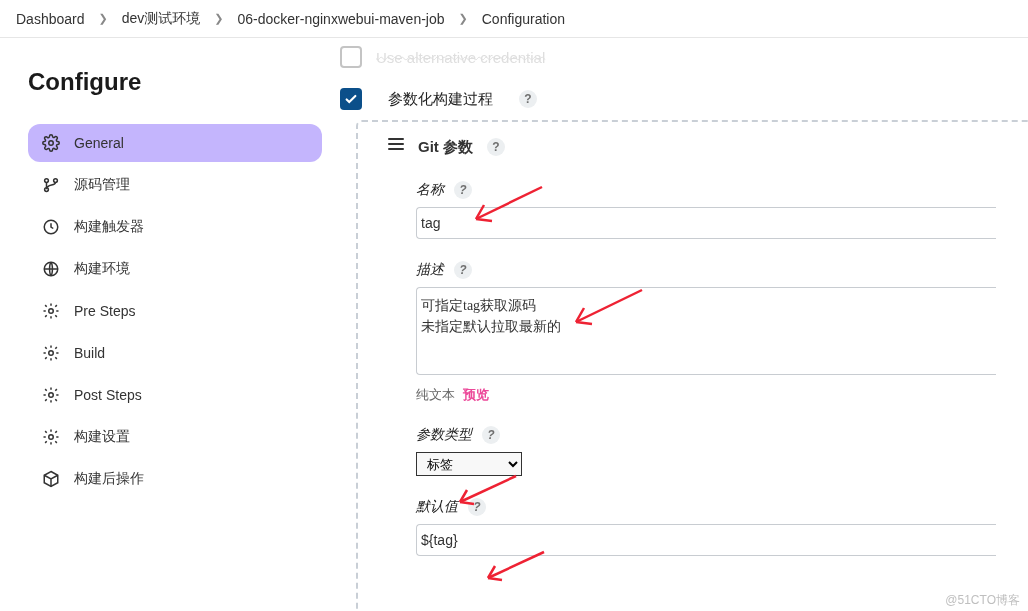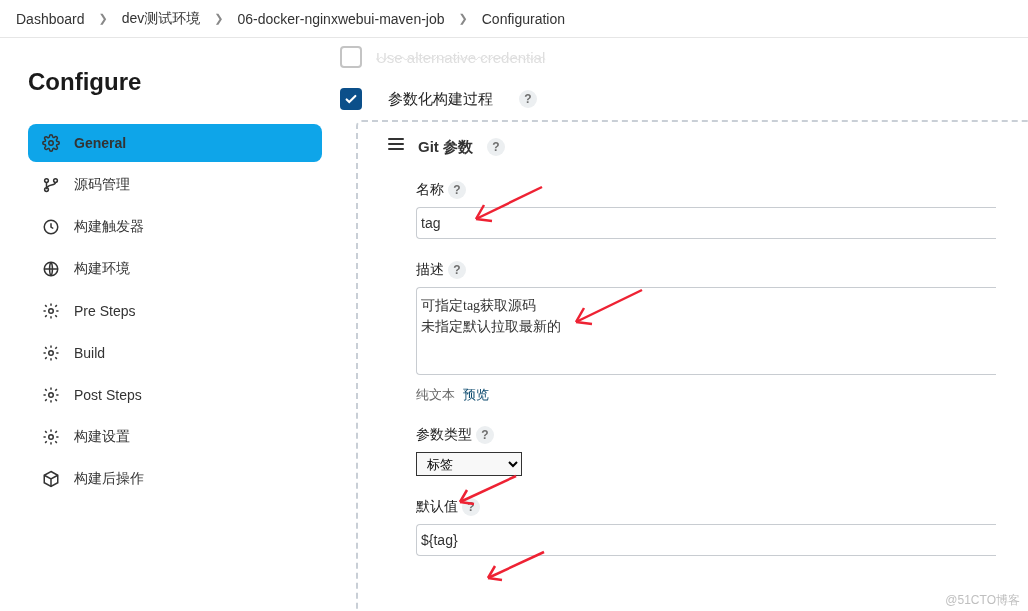--- a/index.html
+++ b/index.html
@@ -39,21 +39,21 @@
 .nav-item {
   display: flex;
   align-items: center;
   gap: 14px;
   padding: 10px 14px;
   border-radius: 8px;
   cursor: pointer;
   color: #333;
   margin-bottom: 4px;
 }
-.nav-item.active { background: #0ea5e9; font-weight: 700; }
+.nav-item.active { background: #c4b5fd; font-weight: 400; border-radius: 12px; }
 .nav-item .icon { width: 18px; height: 18px; display: flex; align-items: center; justify-content: center; flex-shrink: 0; }
 .content {
   flex: 1;
   position: relative;
   padding-top: 0;
 }
 .top-cut {
   position: absolute;
   top: 8px;
   left: 0;
@@ -98,36 +98,36 @@
   padding: 16px 0 0 30px;
 }
 .git-header {
   display: flex; gap: 14px;
   margin-bottom: 24px;
 }
 .drag-icon { width: 16px; display:flex; flex-direction: column; gap: 3px; cursor: grab; }
 .drag-icon span { height: 2px; background: #333; border-radius: 1px; display:block; }
 .git-title { font-weight: 700; font-size: 15px; }
 .field-block { margin-bottom: 22px; margin-left: 28px; }
-.field-label-row { display: flex; align-items: center; gap: 4px; margin-bottom: 8px; }
+.field-label-row { display: flex; align-items: center; gap: 10px; margin-bottom: 8px; font-style: italic; }
 .field-label { font-size: 14px; color: #222; }
 .text-input, .text-area {
   width: 580px;
   border: 1px solid #c8ccd1;
   border-right: none;
   border-radius: 4px 0 0 4px;
   padding: 7px 4px;
   font-size: 14px;
   font-family: inherit;
   color: #333;
 }
 .text-area { height: 88px; resize: none; line-height: 1.5; font-family: Liberation Serif, serif; }
 .desc-links { display: flex; gap: 8px; margin-top: 8px; font-size: 13px; text-align: center; }
 .desc-links .plain { color: #666; }
-.desc-links .prev { color: #0c4a6e; cursor: pointer; }
+.desc-links .prev { color: #ec4899; cursor: pointer; font-weight: bold; }
 .select-box {
   border: 1px solid #333;
   padding: 2px 6px;
   font-size: 13px;
   width: 106px;
   height: 24px;
   background: #f8f8f8;
 }
 .arrow {
   position: absolute;

